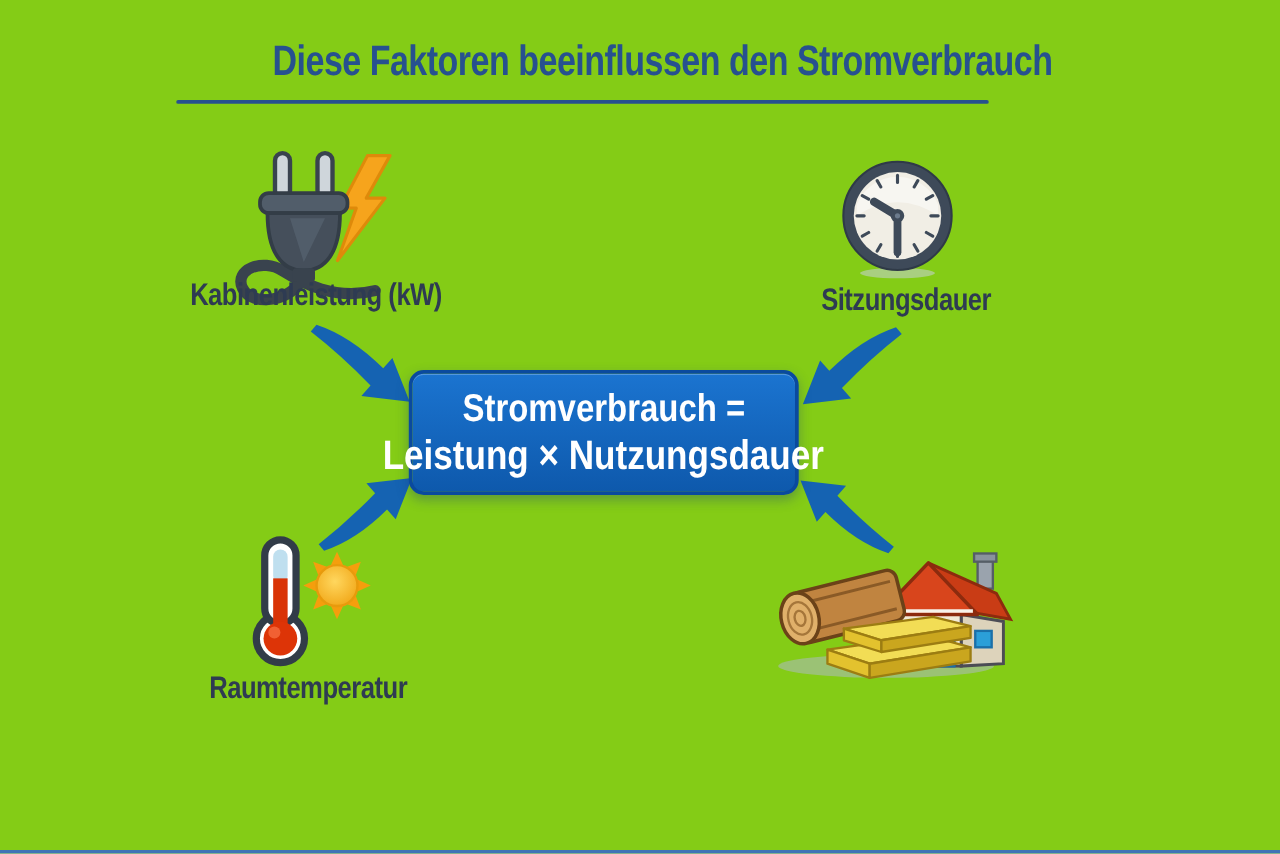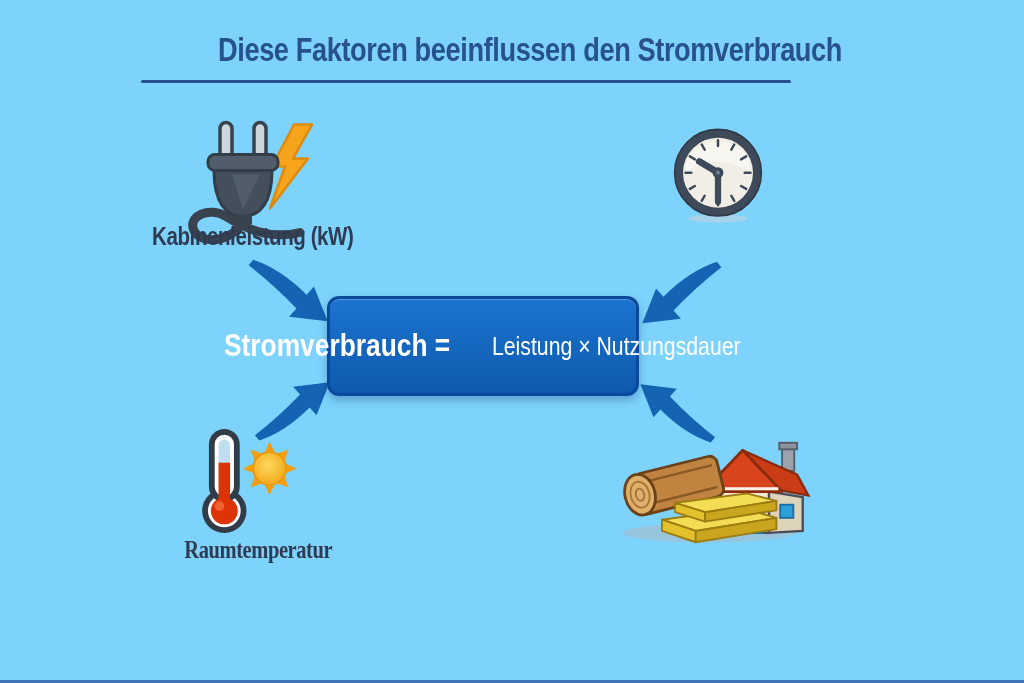--- a/index.html
+++ b/index.html
@@ -1,17 +1,17 @@
 <!DOCTYPE html>
 <html><head>
 <meta charset="utf-8">
 <style>
   html,body{margin:0;padding:0;background:#fff;}
   #canvas{
-    position:relative;width:1024px;height:683px;background:#7dd3fc;
+    position:relative;width:1024px;height:683px;background:#84cc16;
     overflow:hidden;font-family:"Liberation Sans",sans-serif;
   }
   .condensed{display:inline-block;transform:scaleX(0.8);transform-origin:center;white-space:nowrap;}
   .title{
     position:absolute;left:140px;top:30px;width:652px;text-align:center;
     font-size:34px;font-weight:bold;color:#27518F;letter-spacing:-0.5px;
   }
   .title-underline{
     position:absolute;left:141px;top:80px;width:650px;height:3px;
     background:#27518F;border-radius:2px;
@@ -20,25 +20,25 @@
     position:absolute;text-align:center;font-size:25px;font-weight:bold;
     color:#2E3B52;letter-spacing:-0.5px;
   }
   .factor-label .condensed{transform:scaleX(0.82);}
   .icon-box{position:absolute;}
   .formula-box{
     position:absolute;left:327px;top:296px;width:306px;height:94px;
     background:linear-gradient(180deg,#1B74D0 0%,#0E59AC 100%);
     border:3px solid #0A4A9E;border-radius:12px;
     box-shadow:0 4px 9px rgba(25,60,120,0.35), inset 0 1px 0 rgba(255,255,255,0.25);
-    display:flex;flex-direction:row;align-items:center;justify-content:center;
+    display:flex;flex-direction:column;align-items:center;justify-content:center;
     color:#ffffff;text-align:center;
   }
   .formula-line1{font-size:31px;font-weight:bold;line-height:1.15;}
-  .formula-line2{font-size:25px;font-weight:normal;line-height:1.15;}
+  .formula-line2{font-size:33px;font-weight:bold;line-height:1.15;}
   .formula-box .condensed{transform:scaleX(0.85);}
   .arrow{position:absolute;}
   .arrow svg{display:block;width:100%;height:100%;}
   .arrow-tr svg{transform:scaleX(-1);}
   .arrow-bl svg{transform:scaleY(-1);}
   .arrow-br svg{transform:scale(-1,-1);}
   .bottom-rule{
     position:absolute;left:0;bottom:0;width:1024px;height:3px;background:#3F74B6;
   }
 </style>
@@ -78,20 +78,23 @@
       <circle cx="60" cy="56" r="52" fill="#3E4A59" stroke="#2F3A47" stroke-width="2"></circle>
       <circle cx="60" cy="56" r="42" fill="#F1EEE5"></circle>
       <path d="M21,45 A42,42 0 0 1 99,45 L99,56 Q60,30 21,56 Z" fill="#FFFFFF" opacity="0.45"></path>
       <path d="M60,24 L60,17 M76,28.3 L79.5,22.2 M87.7,40 L93.8,36.5 M92,56 L99,56 M87.7,72 L93.8,75.5 M76,83.7 L79.5,89.8 M60,88 L60,95 M44,83.7 L40.5,89.8 M32.3,72 L26.2,75.5 M28,56 L21,56 M32.3,40 L26.2,36.5 M44,28.3 L40.5,22.2" stroke="#3E4A59" stroke-width="3" stroke-linecap="round"></path>
       <path d="M60,56 L37.5,42.5" stroke="#3E4A59" stroke-width="8" stroke-linecap="round"></path>
       <path d="M60,56 L60,91" stroke="#3E4A59" stroke-width="7.5" stroke-linecap="round"></path>
       <circle cx="60" cy="56" r="6.5" fill="#3E4A59"></circle>
       <circle cx="60" cy="56" r="2.5" fill="#6B7A8C"></circle>
     </svg>
   </div>
+  <div class="factor-label" style="left:600px;top:226px;width:250px;">
+    <span class="condensed">Sitzungsdauer</span>
+  </div>
 
   <div class="icon-box" style="left:190px;top:428px;width:112px;height:106px;">
     <svg viewBox="0 0 115 110" width="112" height="106">
       <defs>
         <radialGradient id="sunGrad" cx="0.45" cy="0.4" r="0.7">
           <stop offset="0%" stop-color="#FFD75E"></stop>
           <stop offset="100%" stop-color="#F0A312"></stop>
         </radialGradient>
       </defs>
       <g>
@@ -110,21 +113,21 @@
       <g>
         <circle cx="35" cy="86" r="20" fill="#FFFFFF" stroke="#323C48" stroke-width="6"></circle>
         <rect x="22" y="4" width="26" height="70" rx="13" fill="#FFFFFF" stroke="#323C48" stroke-width="6"></rect>
         <rect x="29" y="12" width="12" height="28" rx="6" fill="#BFDFEF"></rect>
         <rect x="29" y="36" width="12" height="44" fill="#D93307"></rect>
         <circle cx="35" cy="86" r="14" fill="#DD3407"></circle>
         <circle cx="30" cy="81" r="5" fill="#F4683B" opacity="0.85"></circle>
       </g>
     </svg>
   </div>
-  <div class="factor-label" style="left:133px;top:536px;width:250px;font-family:Liberation Serif, serif;">
+  <div class="factor-label" style="left:122px;top:536px;width:250px;">
     <span class="condensed">Raumtemperatur</span>
   </div>
 
   <div class="icon-box" style="left:598px;top:424px;width:218px;height:122px;">
     <svg viewBox="0 0 220 130" width="218" height="122">
       <ellipse cx="112" cy="116" rx="92" ry="10" fill="#AEB9C4" opacity="0.55"></ellipse>
 
       <g>
         <rect x="190" y="24" width="13" height="26" fill="#9AA3AD" stroke="#555E66" stroke-width="2"></rect>
         <rect x="187" y="20" width="19" height="7" fill="#8A939D" stroke="#555E66" stroke-width="2"></rect>

